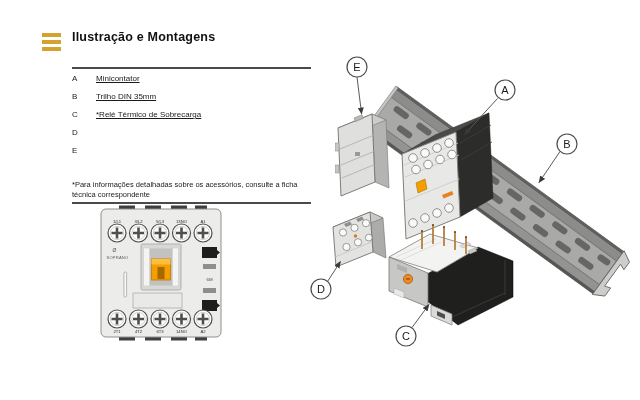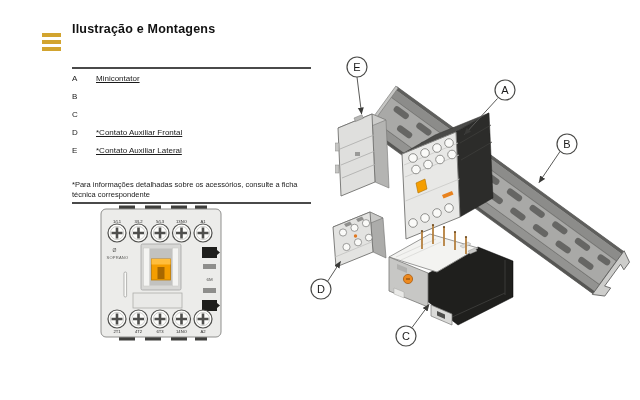--- a/index.html
+++ b/index.html
@@ -6,21 +6,21 @@
   body{
     width:640px;height:400px;background:#ffffff;overflow:hidden;position:relative;
     font-family:"Liberation Sans",sans-serif;color:#1a1a1a;
     -webkit-font-smoothing:antialiased;
   }
   .page{position:absolute;inset:0;}
 
   
   .hamburger{position:absolute;left:42px;top:33px;width:19px;height:18px;}
   .hamburger .bar{height:4.4px;background:#D2A42F;margin-bottom:2.4px;}
-  .page-title{position:absolute;left:72px;top:22px;font-size:12.5px;font-weight:bold;
+  .page-title{position:absolute;left:72px;top:30px;font-size:12.5px;font-weight:bold;
     letter-spacing:.2px;margin:0;color:#111;}
 
   
   .legend{position:absolute;left:72px;top:67px;width:239px;
     border-top:2px solid #4a4a4a;border-bottom:2px solid #4a4a4a;
     padding:1px 0 3px 0;}
   .legend-row{display:flex;height:18px;line-height:18px;font-size:8px;}
   .legend-key{width:24px;flex:0 0 24px;}
   .legend-label{flex:1;text-decoration:underline;}
   .legend-footnote{font-size:7.5px;line-height:9.5px;margin-top:20px;color:#222;}
@@ -42,31 +42,31 @@
   </div>
   <h1 class="page-title">Ilustração e Montagens</h1>
 
   <div class="legend">
     <div class="legend-row">
       <span class="legend-key">A</span>
       <span class="legend-label">Minicontator</span>
     </div>
     <div class="legend-row">
       <span class="legend-key">B</span>
+      <span class="legend-label">Trilho DIN 35mm</span>
     </div>
     <div class="legend-row">
       <span class="legend-key">C</span>
+      <span class="legend-label">*Relé Térmico de Sobrecarga</span>
     </div>
     <div class="legend-row">
       <span class="legend-key">D</span>
-      <span class="legend-label">*Contato Auxiliar Frontal</span>
     </div>
     <div class="legend-row">
       <span class="legend-key">E</span>
-      <span class="legend-label">*Contato Auxiliar Lateral</span>
     </div>
     <div class="legend-footnote">*Para informações detalhadas sobre os acessórios, consulte a ficha técnica correspondente</div>
   </div>
 
   <svg class="frontview" width="124" height="140" viewBox="0 0 124 140">
 
     <g>
       <rect x="20" y="2.5" width="16" height="6" fill="#3f3f3d"></rect>
       <rect x="46" y="2.5" width="16" height="6" fill="#3f3f3d"></rect>
       <rect x="72" y="2.5" width="16" height="6" fill="#3f3f3d"></rect>

